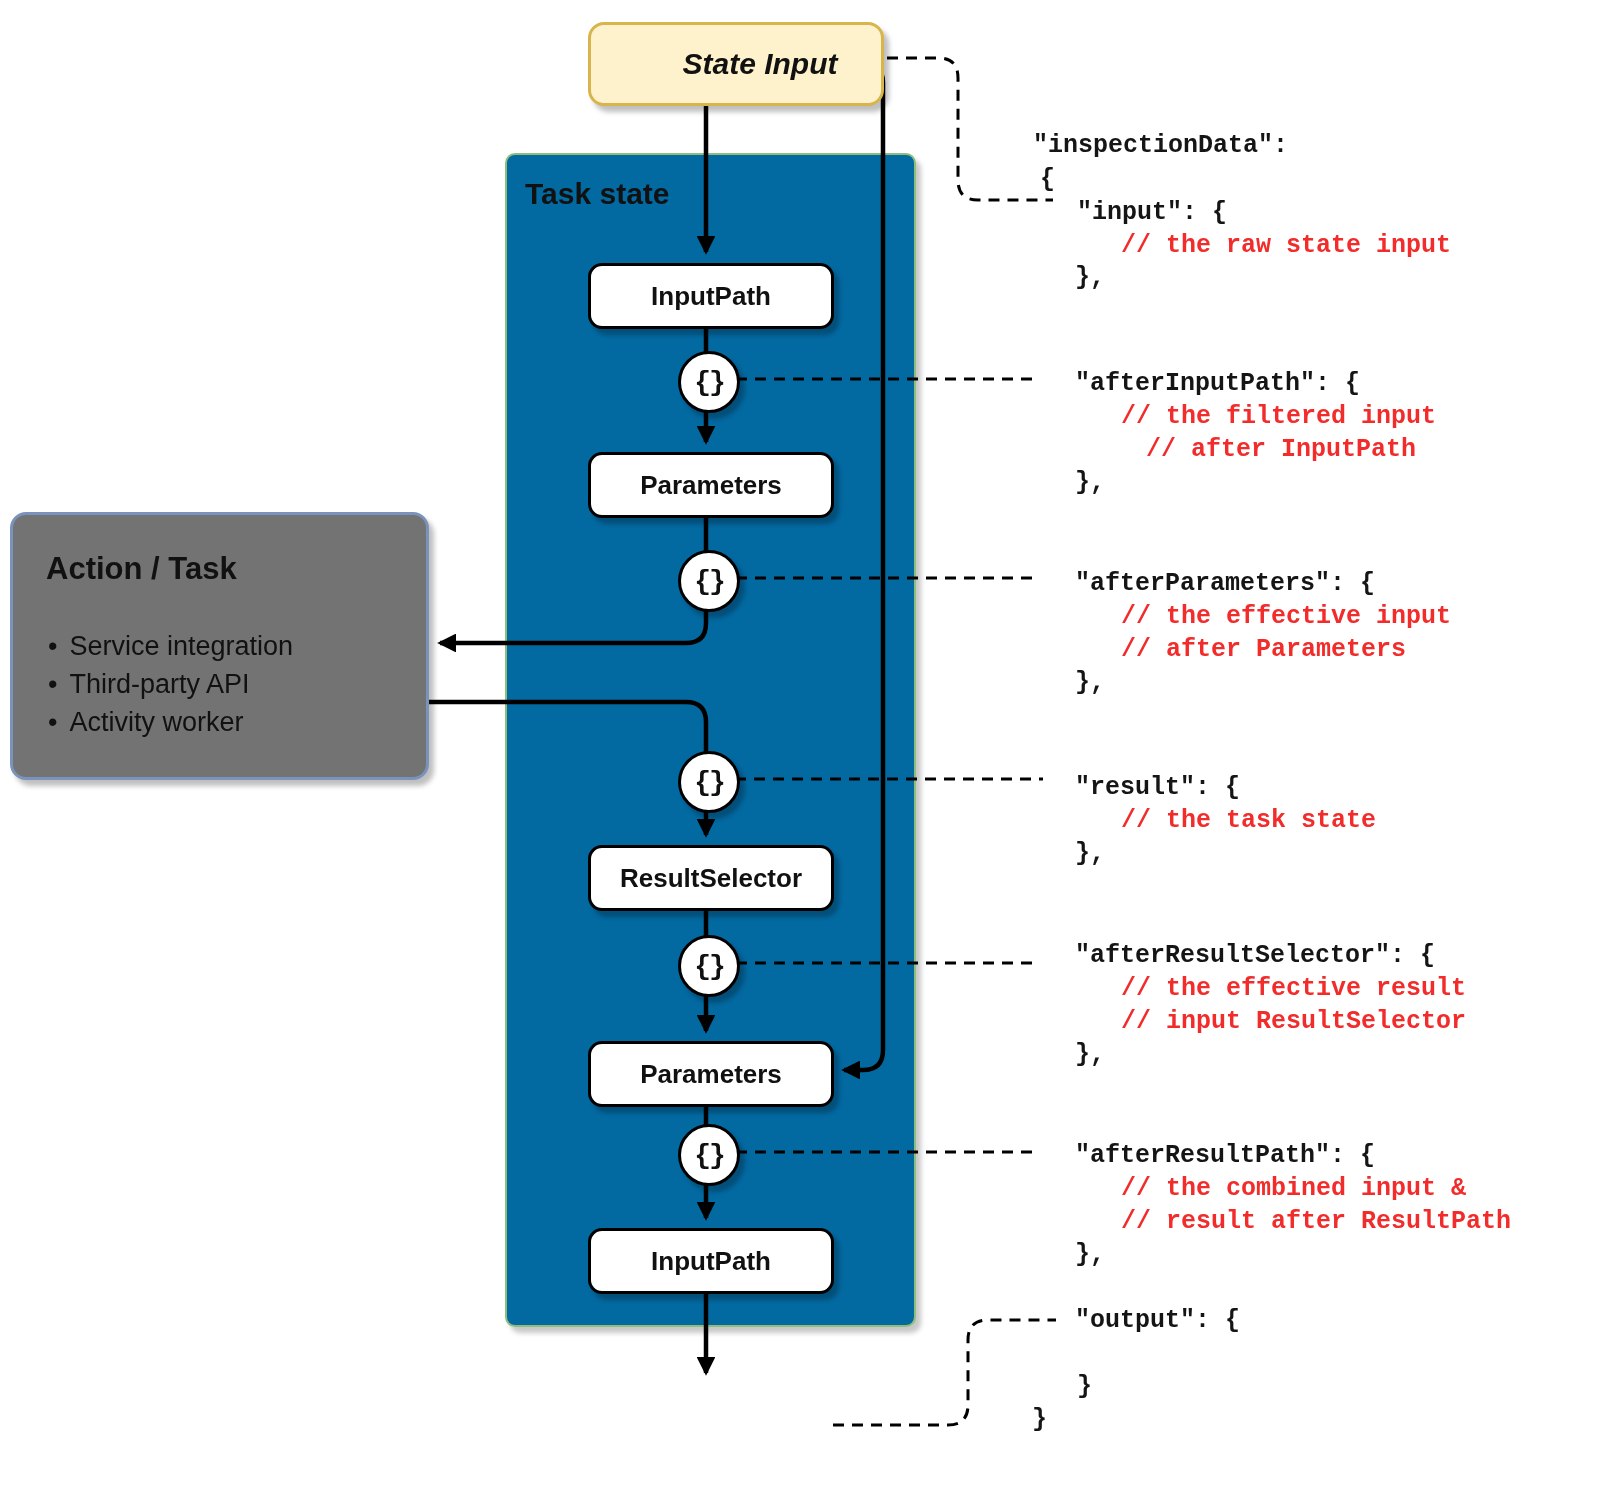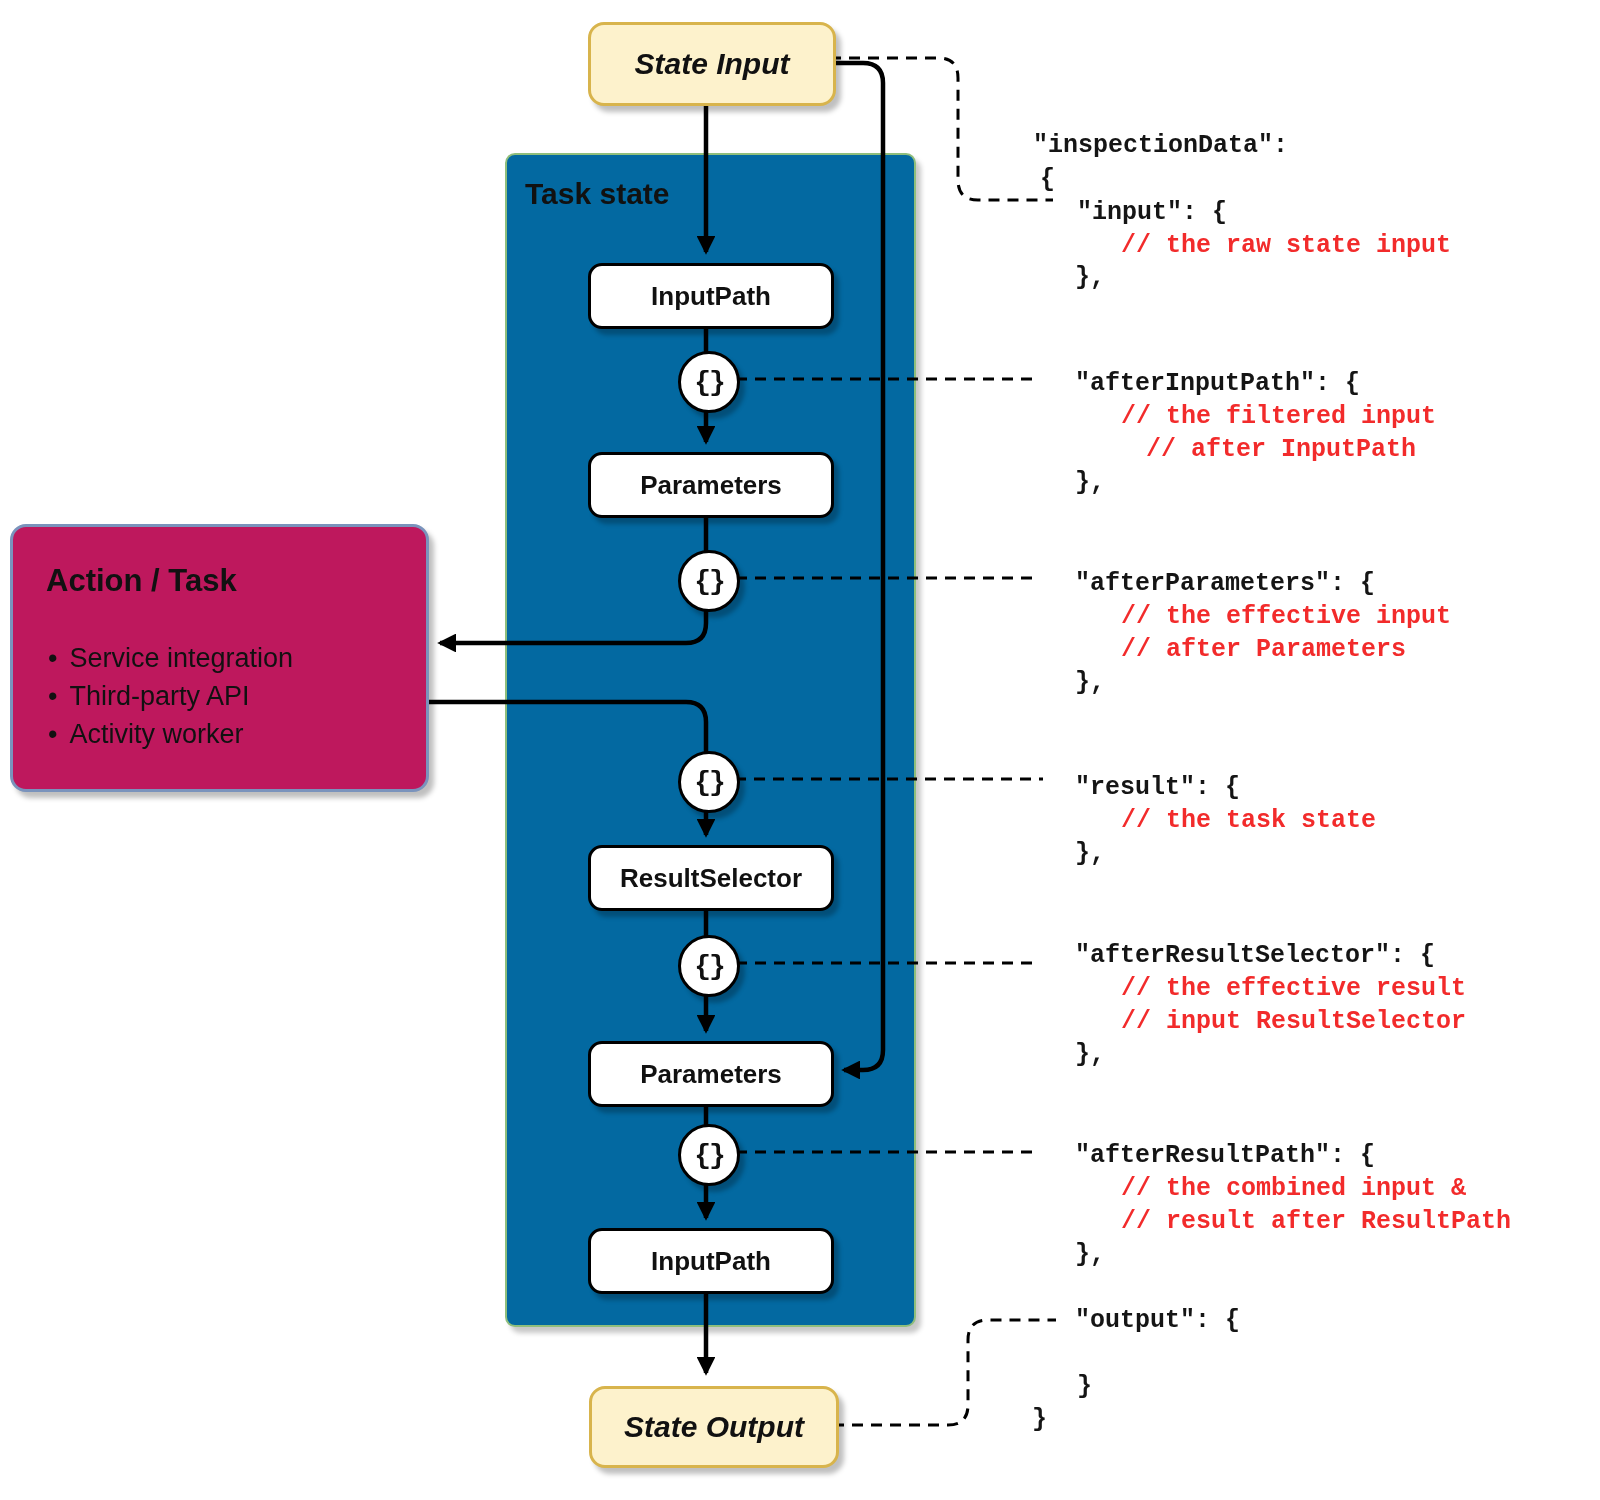--- a/index.html
+++ b/index.html
@@ -10,38 +10,38 @@
   
   .panel{position:absolute;left:505px;top:153px;width:407px;height:1170px;
          background:#0369a1;border:2px solid #8FBE7C;border-radius:10px;
          box-shadow:5px 6px 5px rgba(0,0,0,0.22);z-index:0;}
   .panel-label{position:absolute;left:18px;top:22px;font-size:30px;font-weight:bold;color:#111;}
 
   
   .terminal{position:absolute;background:#FDF2CC;border:3px solid #D8B44C;border-radius:16px;
             display:flex;align-items:center;justify-content:center;
             font-size:30px;font-weight:bold;font-style:italic;color:#111;
-            box-shadow:5px 6px 5px rgba(0,0,0,0.25);z-index:3;}
+            box-shadow:5px 6px 5px rgba(0,0,0,0.25);z-index:3;padding-left:48px;}
   .t-in{left:588px;top:22px;width:242px;height:78px;}
   .t-out{left:589px;top:1386px;width:244px;height:76px;}
 
   
   .stage{position:absolute;left:588px;width:240px;height:60px;background:#ffffff;
          border:3px solid #000;border-radius:14px;display:flex;align-items:center;justify-content:center;
          font-size:26px;font-weight:bold;color:#111;
          box-shadow:5px 6px 4px rgba(0,0,0,0.25);z-index:3;}
 
   
   .jcircle{position:absolute;left:678px;width:56px;height:56px;background:#fff;
            border:3px solid #000;border-radius:50%;display:flex;align-items:center;justify-content:center;
            font-family:"Liberation Mono",monospace;font-weight:bold;font-size:28px;color:#111;
            box-shadow:5px 6px 4px rgba(0,0,0,0.25);z-index:3;letter-spacing:-2px;}
 
   
-  .action{position:absolute;left:10px;top:524px;width:413px;height:262px;background:#be185d;
+  .action{position:absolute;left:10px;top:512px;width:413px;height:262px;background:#737373;
           border:3px solid #7A93BC;border-radius:16px;
           box-shadow:5px 6px 5px rgba(0,0,0,0.25);z-index:2;color:#111;}
   .action-title{position:absolute;left:33px;top:36px;font-size:31px;font-weight:bold;}
   .action-bullets{position:absolute;left:35px;top:112px;}
   .bullet-row{display:flex;align-items:center;height:38px;font-size:27px;}
   .bullet-row .bullet{font-size:27px;margin-right:12px;}
 
   
   .codeline{position:absolute;font-family:"Liberation Mono",monospace;font-weight:bold;
             font-size:25px;line-height:33px;white-space:pre;color:#151515;z-index:2;}
@@ -82,21 +82,20 @@
       <path d="M736 379 H1040"></path>
       <path d="M736 578 H1040"></path>
       <path d="M735 779 H1043"></path>
       <path d="M736 963 H1040"></path>
       <path d="M736 1152 H1040"></path>
       <path d="M833 1425 H948 Q968 1425 968 1405 V1340 Q968 1320 988 1320 H1056"></path>
     </g>
   </svg>
 
   <div class="terminal t-in">State Input</div>
-  <div class="terminal t-out">State Output</div>
 
   <div class="stage" style="top:263px">InputPath</div>
   <div class="stage" style="top:452px">Parameters</div>
   <div class="stage" style="top:845px">ResultSelector</div>
   <div class="stage" style="top:1041px">Parameters</div>
   <div class="stage" style="top:1228px">InputPath</div>
 
   <div class="jcircle" style="top:351px">{}</div>
   <div class="jcircle" style="top:550px">{}</div>
   <div class="jcircle" style="top:751px">{}</div>

